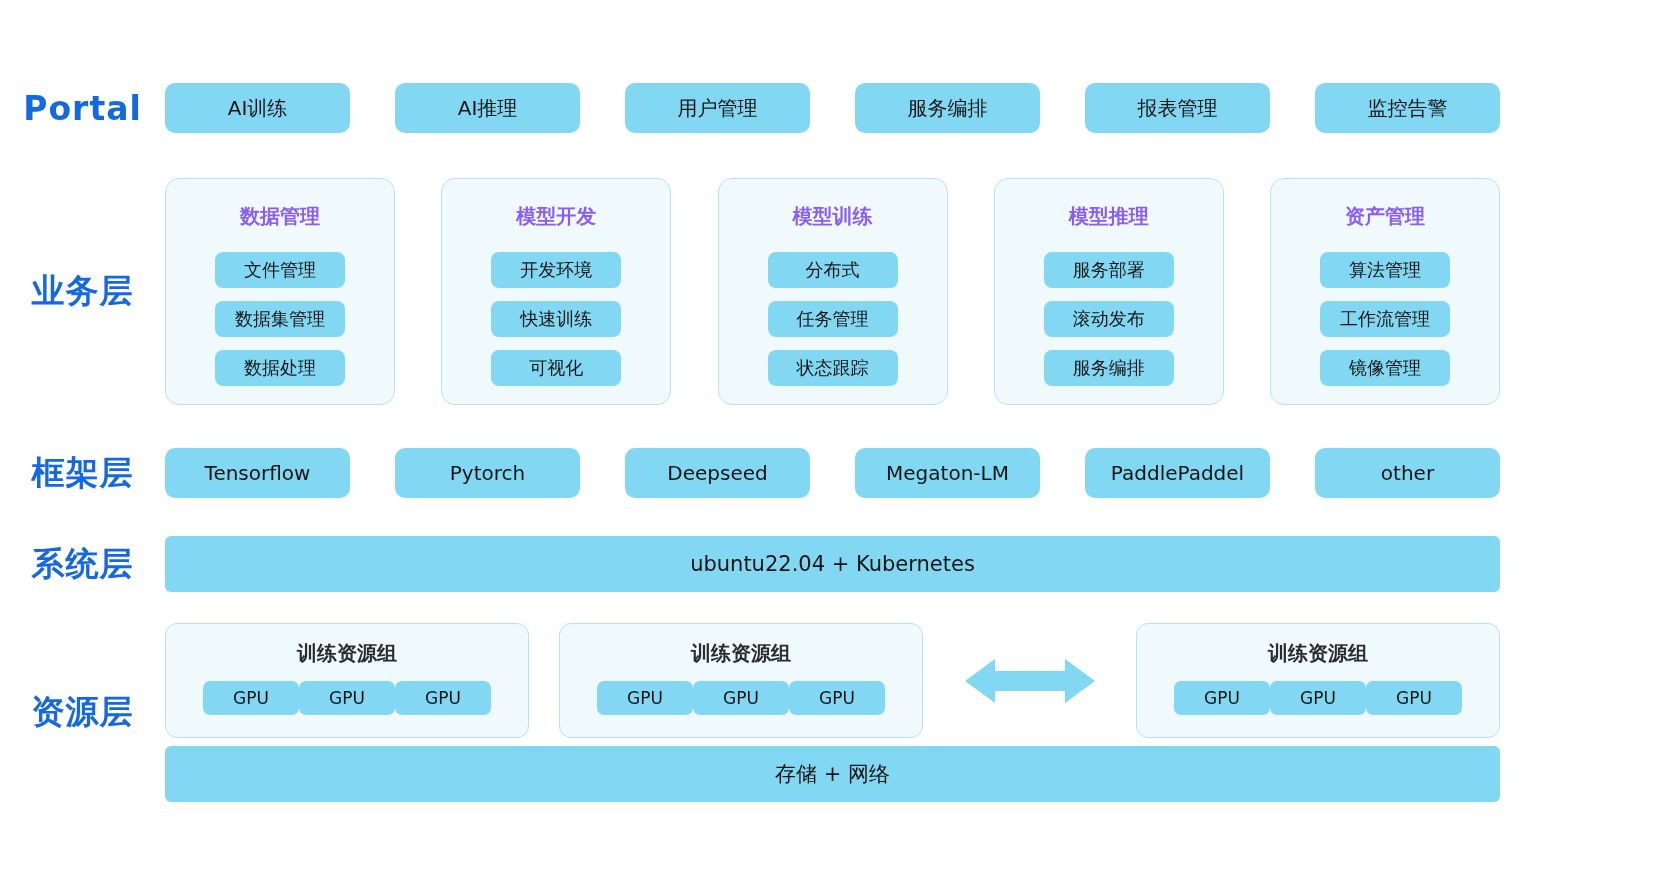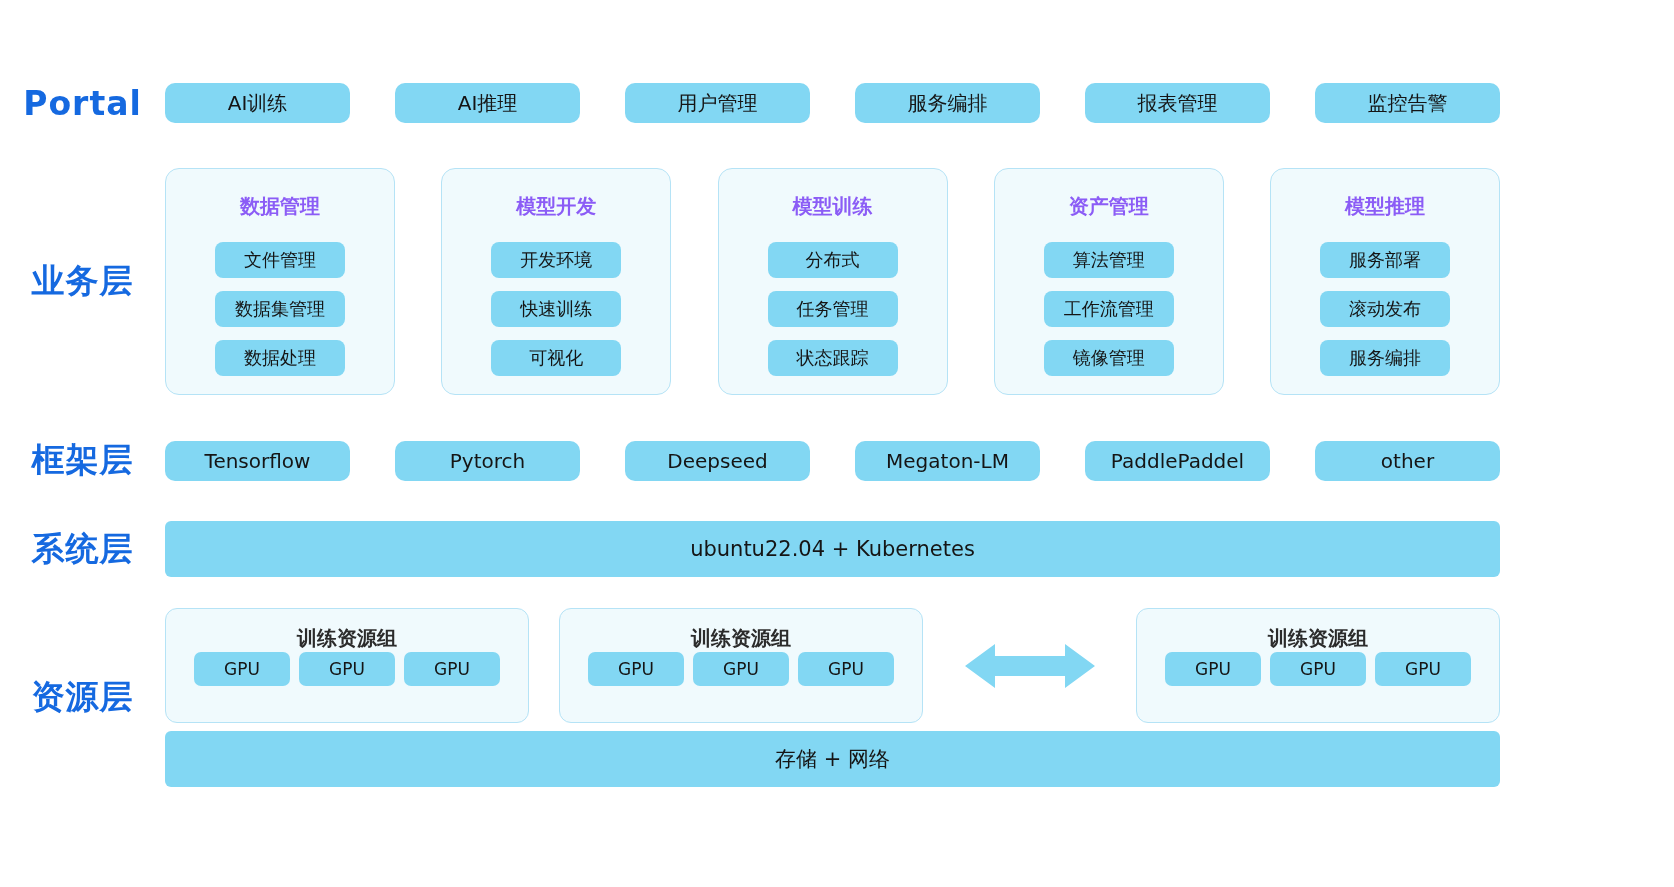--- a/index.html
+++ b/index.html
@@ -21,21 +21,21 @@
     font-size: 33px;
     font-weight: 600;
     letter-spacing: 1px;
   }
   .content-col { width: 1335px; flex: 0 0 1335px; }
 
   
   .chip-row { display: flex; justify-content: space-between; }
   .chip {
     width: 185px;
-    height: 40px;
+    height: 50px;
     background: #82d7f3;
     border-radius: 10px;
     display: flex;
     align-items: center;
     justify-content: center;
     font-size: 20px;
     color: #151515;
     cursor: pointer;
   }
 
@@ -97,21 +97,21 @@
     background: #f0fafd;
     border: 1px solid #b5e3f6;
     border-radius: 12px;
     display: flex;
     flex-direction: column;
     align-items: center;
     padding-top: 16px;
   }
   .group-card + .group-card { margin-left: 30px; }
   .group-title { font-size: 20px; font-weight: 600; color: #2b2b2b; }
-  .gpu-line { display: flex; gap: 9px; }
+  .gpu-line { margin-top: 14px; display: flex; }
   .gpu-chip {
     width: 96px;
     height: 34px;
     background: #82d7f3;
     border-radius: 7px;
     display: flex;
     align-items: center;
     justify-content: center;
     font-size: 17px;
     color: #151515;
@@ -162,34 +162,34 @@
       <div class="card">
         <div class="card-title">模型训练</div>
         <div class="card-chips">
           <div class="sub-chip">分布式</div>
           <div class="sub-chip">任务管理</div>
           <div class="sub-chip">状态跟踪</div>
         </div>
       </div>
 
       <div class="card">
+        <div class="card-title">模型推理</div>
+        <div class="card-chips">
+          <div class="sub-chip">服务部署</div>
+          <div class="sub-chip">滚动发布</div>
+          <div class="sub-chip">服务编排</div>
+        </div>
+      </div>
+
+      <div class="card">
         <div class="card-title">资产管理</div>
         <div class="card-chips">
           <div class="sub-chip">算法管理</div>
           <div class="sub-chip">工作流管理</div>
           <div class="sub-chip">镜像管理</div>
-        </div>
-      </div>
-
-      <div class="card">
-        <div class="card-title">模型推理</div>
-        <div class="card-chips">
-          <div class="sub-chip">服务部署</div>
-          <div class="sub-chip">滚动发布</div>
-          <div class="sub-chip">服务编排</div>
         </div>
       </div>
 
     </div>
   </div>
 
   <div class="row framework-row">
     <div class="label-col">框架层</div>
     <div class="content-col chip-row">
       <div class="chip">Tensorflow</div>

